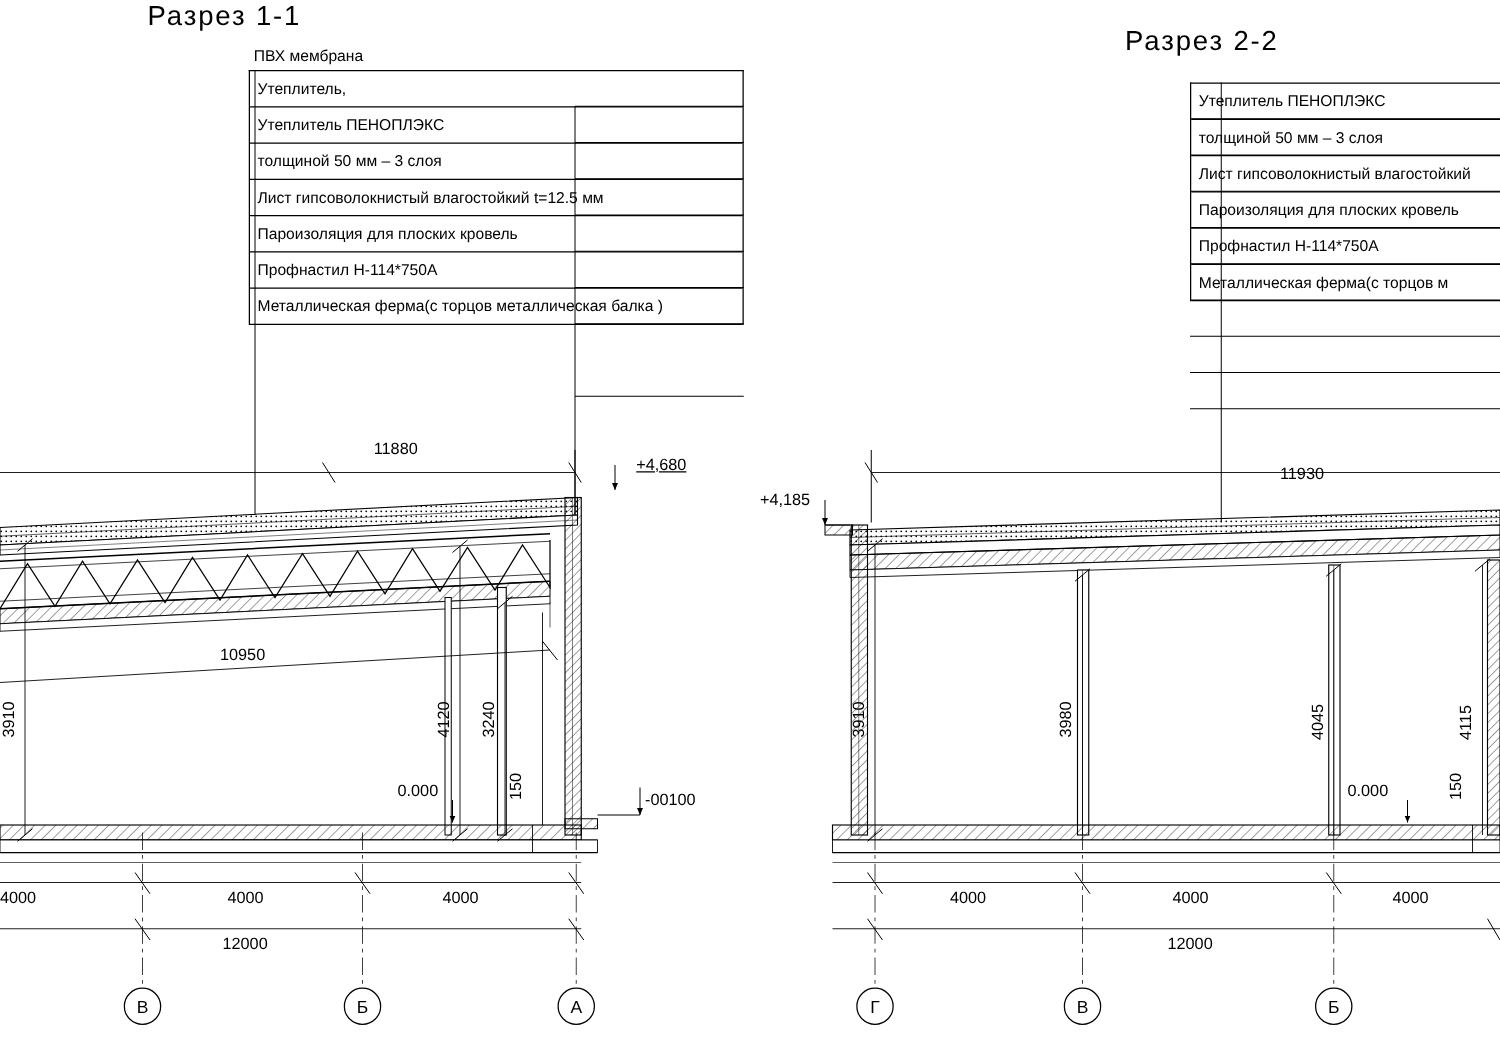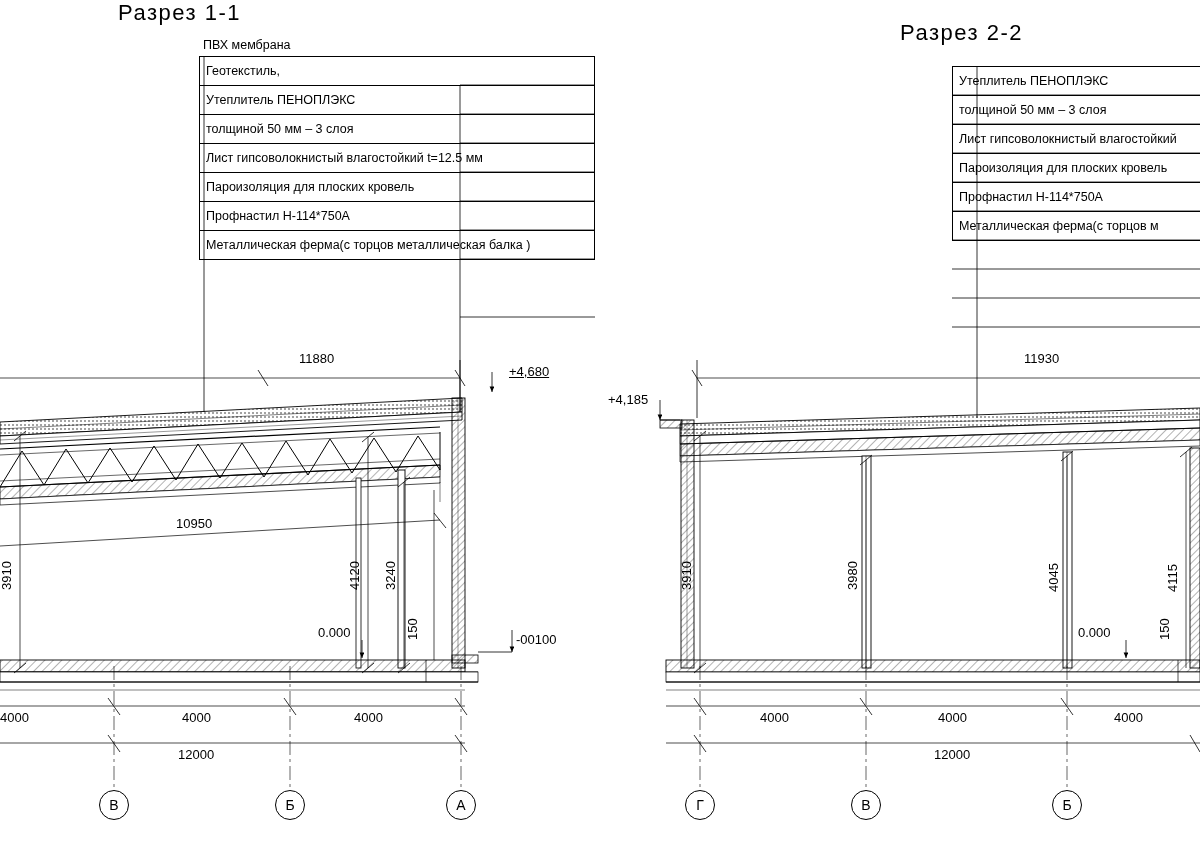--- a/index.html
+++ b/index.html
@@ -78,21 +78,21 @@
 </head>
 <body>
 
 <div class="sheet">
 
   <div class="title" id="title1">Разрез 1-1</div>
   <div class="title" id="title2">Разрез 2-2</div>
 
   <div class="spec-top-label" id="spec1label">ПВХ мембрана</div>
   <div class="spec" id="spec1">
-    <div class="row">Геотекстиль,</div>
+    <div class="row">Утеплитель,</div>
     <div class="row">Утеплитель ПЕНОПЛЭКС</div>
     <div class="row">толщиной 50 мм – 3 слоя</div>
     <div class="row">Лист гипсоволокнистый влагостойкий t=12.5 мм</div>
     <div class="row">Пароизоляция для плоских кровель</div>
     <div class="row">Профнастил Н-114*750А</div>
     <div class="row">Металлическая ферма(с торцов металлическая балка )</div>
   </div>
 
   <div class="spec" id="spec2">
     <div class="row">Утеплитель ПЕНОПЛЭКС</div>
@@ -295,21 +295,21 @@
   <div class="axis-circle" style="left:99px; top:790px;">
       <span>В</span>
     </div>
   <div class="axis-circle" style="left:275px; top:790px;">
       <span>Б</span>
     </div>
   <div class="axis-circle" style="left:446px; top:790px;">
       <span>А</span>
     </div>
 
-  <div class="dimtxt" style="left:1024px; top:351px;">11930</div>
+  <div class="dimtxt" style="left:1024px; top:371px;">11930</div>
   <div class="lvl" style="left:608px; top:392px;">+4,185</div>
   <div class="dimtxt" style="left:1078px; top:625px;">0.000</div>
 
   <div class="dimtxt vert" style="left:694px; top:575px;">3910</div>
   <div class="dimtxt vert" style="left:860px; top:575px;">3980</div>
   <div class="dimtxt vert" style="left:1061px; top:577px;">4045</div>
   <div class="dimtxt vert" style="left:1180px; top:577px;">4115</div>
   <div class="dimtxt vert" style="left:1172px; top:625px;">150</div>
 
   <div class="dimtxt" style="left:760px; top:710px;">4000</div>

